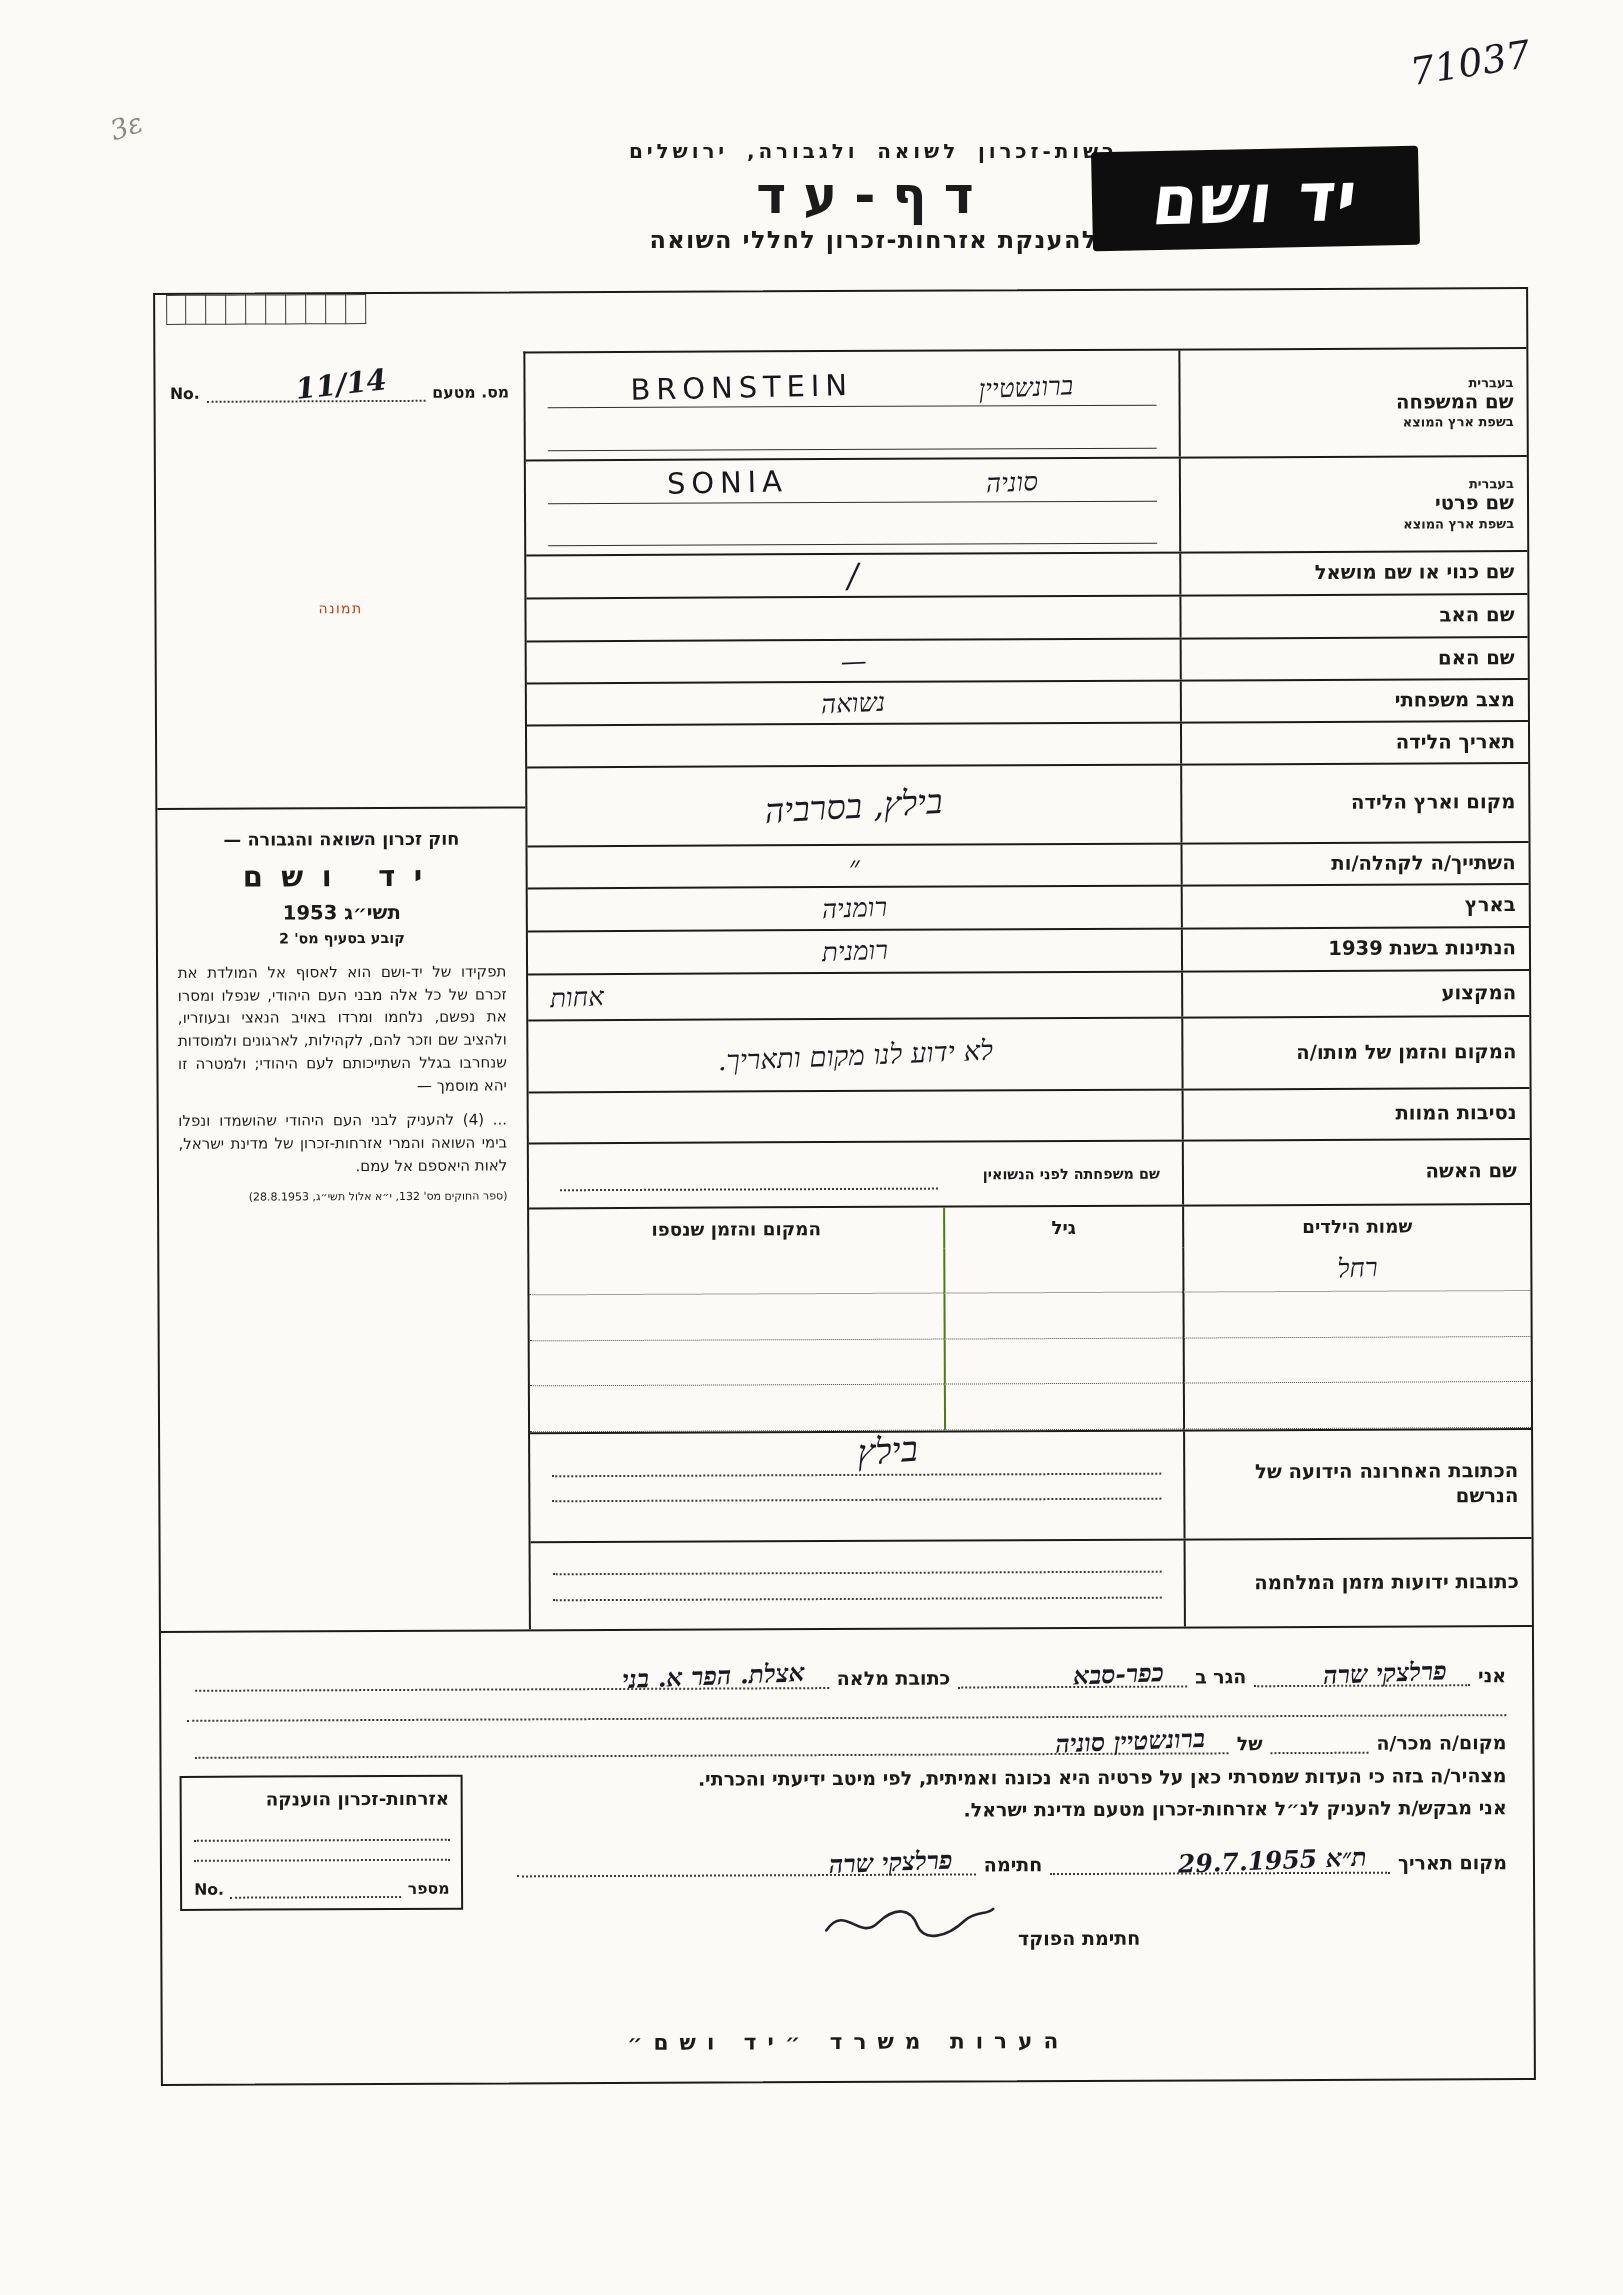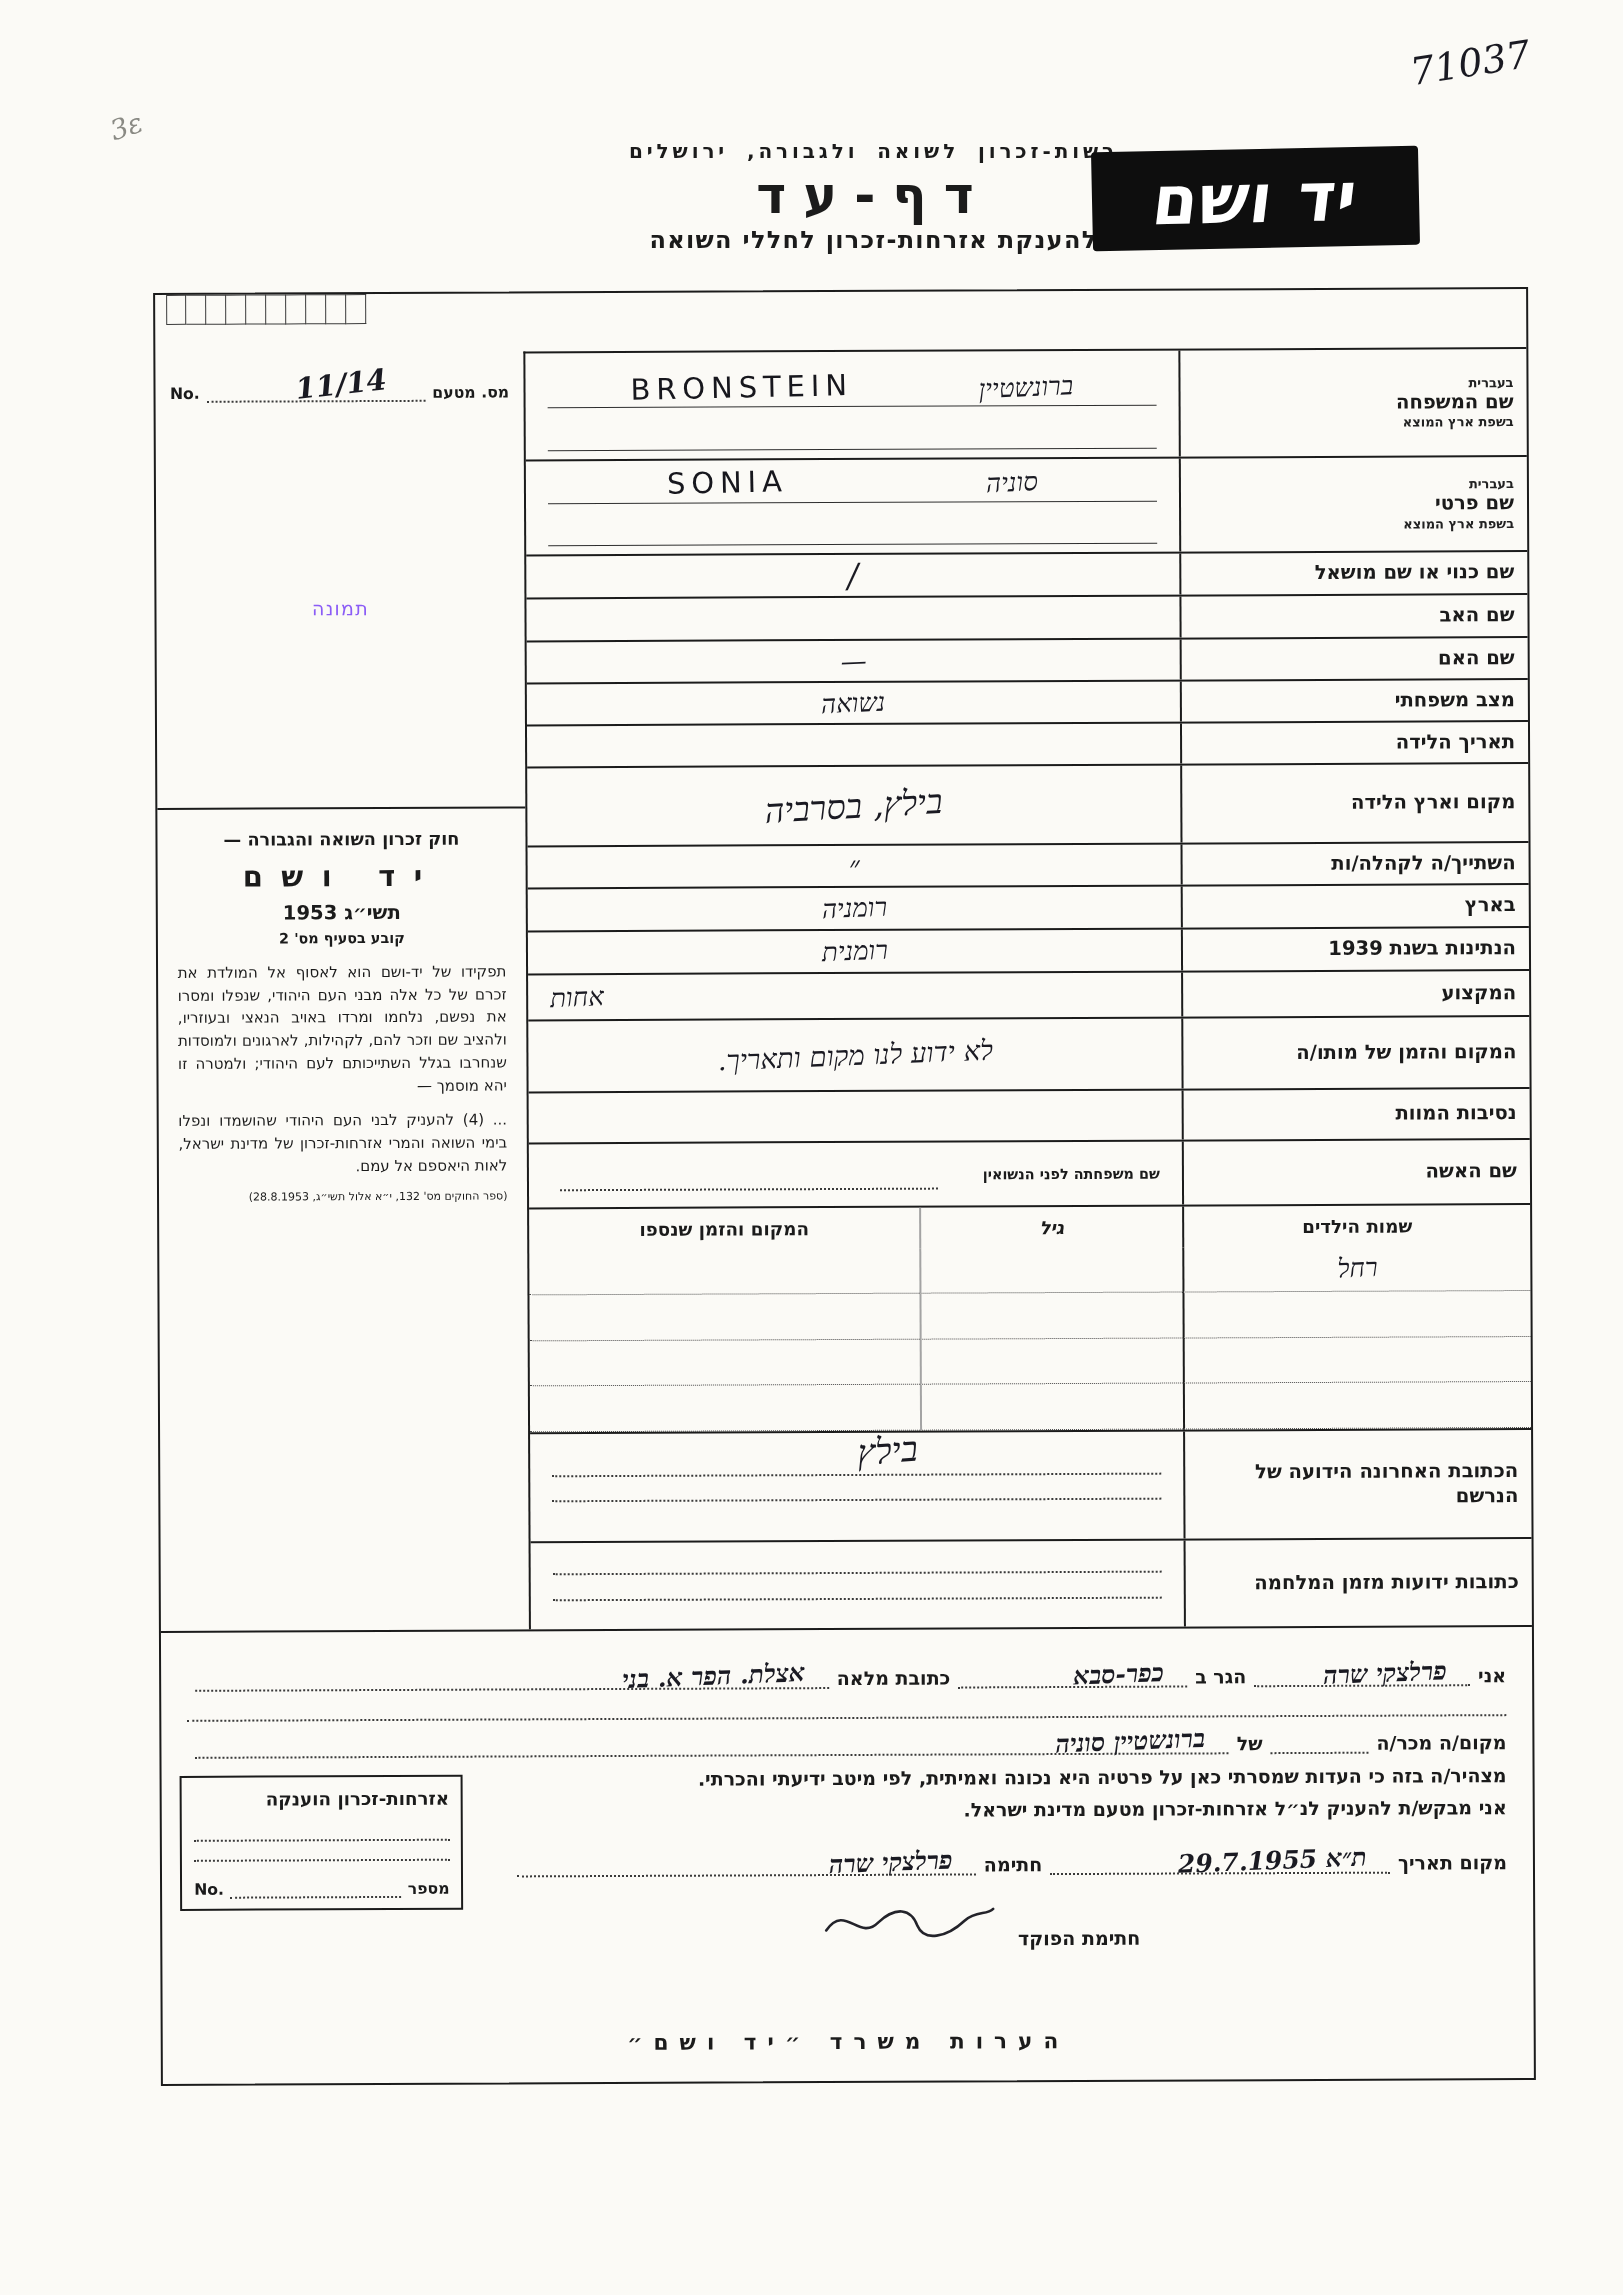--- a/index.html
+++ b/index.html
@@ -66,21 +66,21 @@
 
   
   .wife-note { font-size:14.4px; font-weight:bold; white-space:nowrap;margin-left:36px; }
   .dotleader { flex:1; border-bottom:2px dotted #3a3a3a; height:30px; margin:0 9.2px; position:relative; }
 
   
   .children { display:flex; flex-direction:column; height:225px; border-bottom:2px solid #1b1b1b; }
   .ch-head { display:flex; height:41px; font-weight:bold; }
   .ch-row { display:flex; height:46px; }
   .ch-names { width:348px; border-left:2px solid #1b1b1b; display:flex; align-items:center; justify-content:center; }
-  .ch-age { width:263px; border-left:2px solid #a3a3a3; display:flex; align-items:center; justify-content:center;font-style:italic; }
+  .ch-age { width:239px; border-left:2px solid #4d7c0f; display:flex; align-items:center; justify-content:center; }
   .ch-place { flex:1; display:flex; align-items:center; justify-content:center; }
   .ch-head .ch-names, .ch-head .ch-age, .ch-head .ch-place { font-size:18.3px; }
   .ch-row .ch-names, .ch-row .ch-age, .ch-row .ch-place { border-bottom:1.6px dotted #4a4a4a; margin-bottom:0; }
   .ch-row { padding:0; }
 
   
   .addr-fill { flex:1; display:flex; flex-direction:column; justify-content:center; gap:22px; padding:6.5px 22px; position:relative; }
   .addr-line { border-bottom:2px dotted #3a3a3a; height:3.9px; position:relative; }
   .addr-hw { position:absolute; right:40%; bottom:1.3px; font-size:35px; transform:rotate(-4deg); }
 
@@ -102,21 +102,21 @@
   .form-footer { margin-top:auto; text-align:center; font-weight:bold; font-size:21.6px; letter-spacing:11px; padding-bottom:13px; }
   .ltr { direction:ltr; unicode-bidi:embed; }
   .sig-svg { margin:0 17px 3.9px; }
 
   
   .sidebar { flex:1; display:flex; flex-direction:column; }
   .reg-line { height:56px; display:flex; align-items:flex-end; padding:0 14.4px 6.5px; font-size:15.7px; font-weight:bold; }
   .reg-dots { flex:1; border-bottom:2px dotted #3a3a3a; height:23.6px; margin:0 6.5px; position:relative; }
   .reg-dots .hw { position:absolute; bottom:-1.3px; right:39px; font-size:29px; transform:rotate(-6deg); }
   .photo-area { height:401px; border-bottom:2px solid #1b1b1b; display:flex; align-items:center; justify-content:center; }
-  .photo-label { font-size:19px; color:#8b5cf6; letter-spacing:1.3px; }
+  .photo-label { font-size:14px; color:#c2410c; letter-spacing:1.3px; }
   .law-box { padding:19.6px 19.6px 6.5px; text-align:center; }
   .law-t1 { font-size:17.7px; font-weight:bold; margin-bottom:10.5px; }
   .law-t2 { font-size:29px; font-weight:bold; letter-spacing:18.3px; margin-bottom:7.9px; }
   .law-t3 { font-size:19.6px; font-weight:bold; margin-bottom:6.5px; }
   .law-t4 { font-size:14.4px; font-weight:bold; margin-bottom:14.4px; }
   .law-p { font-size:15px; line-height:1.52; text-align:justify; margin-bottom:11.8px; }
   .law-cite { font-size:11px; text-align:right; margin-top:6.5px; }
 </style>
 </head>
 <body>

